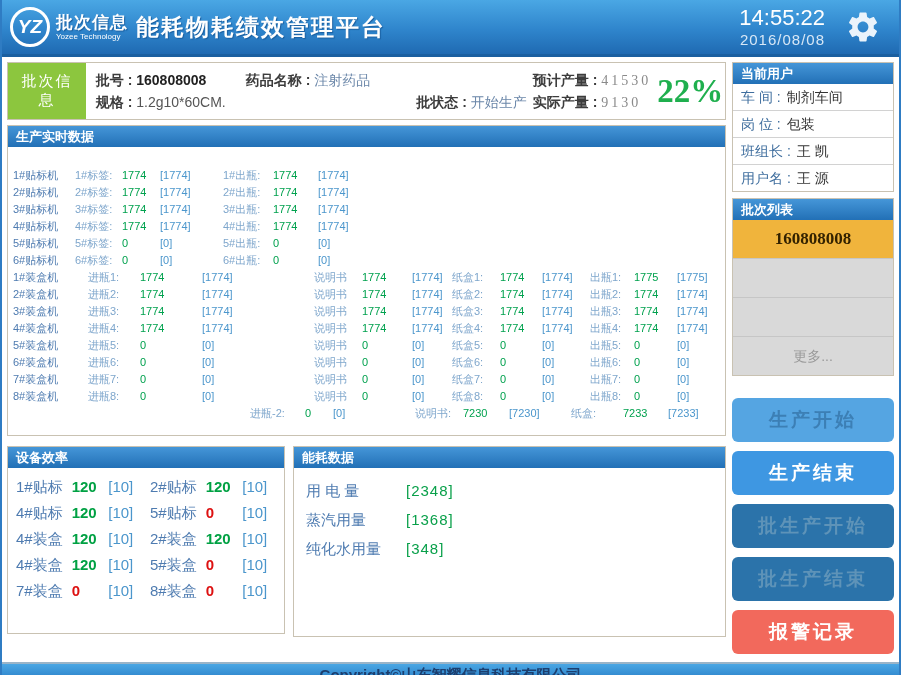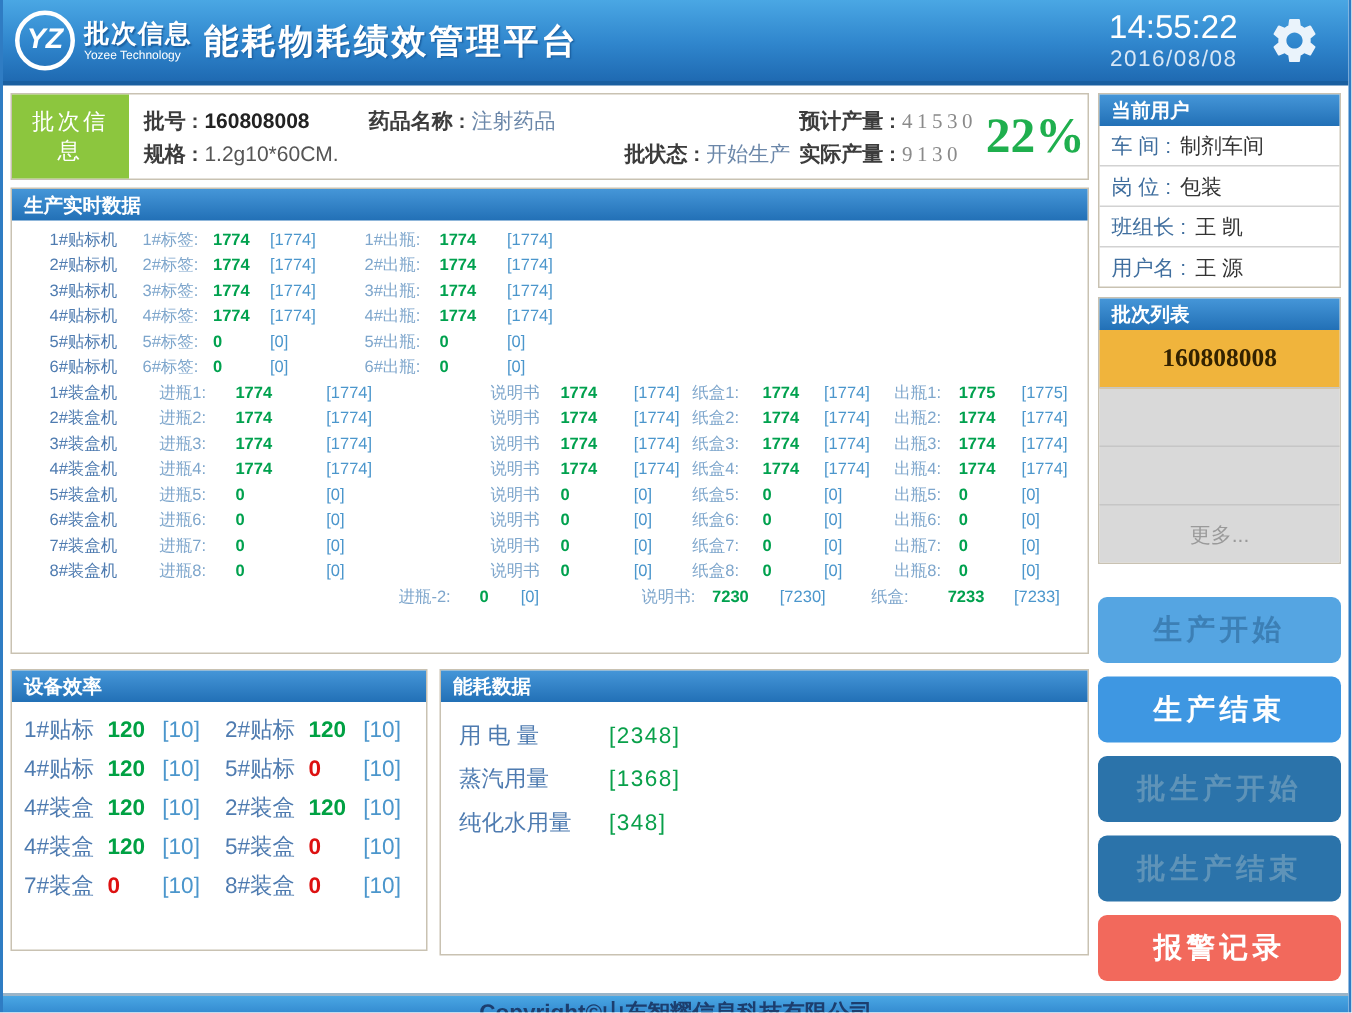--- a/index.html
+++ b/index.html
@@ -42,26 +42,26 @@
   .bf-dark{color:#222;font-weight:bold;}
   .bf-gray{color:#555;}
   .bf-blue{color:#6b87a9;font-family:"Liberation Serif",serif;}
   .bf-num{color:#8a8a8a;font-family:"Liberation Serif",serif;letter-spacing:3px;}
   .bf-right{text-align:right;padding-right:6px;}
   .percent{width:88px;display:flex;align-items:center;justify-content:center;
            font-family:"Liberation Serif",serif;font-size:33px;font-weight:600;color:#1faf4e;}
 
   
   .realtime-panel{height:311px;margin-bottom:10px;}
-  .rt-body{padding:5px 0 0 5px;margin-left:20px;}
+  .rt-body{padding:20px 0 0 5px;}
   .rt-row{display:flex;height:17px;line-height:17px;font-size:11px;white-space:nowrap;}
   .rt-row span{display:inline-block;overflow:hidden;}
   .c-machine{color:#4e7bb0;}
   .c-label{color:#7ea6cc;}
-  .c-value{color:#00a14e;font-weight:bold;}
+  .c-value{color:#00a14e;font-weight:normal;}
   .c-bracket{color:#4b96cc;}
 
   
   .bottom-row{display:flex;gap:8px;flex:1;}
   .eff-panel{width:278px;height:188px;}
   .energy-panel{flex:1;height:191px;}
   .eff-body{padding:6px 0 0 8px;}
   .eff-row{display:flex;height:26px;line-height:26px;font-size:15px;white-space:nowrap;}
   .eff-label{width:64px;color:#4e7bb0;display:inline-block;}
   .eff-value{width:42px;display:inline-block;font-weight:bold;color:#00a143;}

